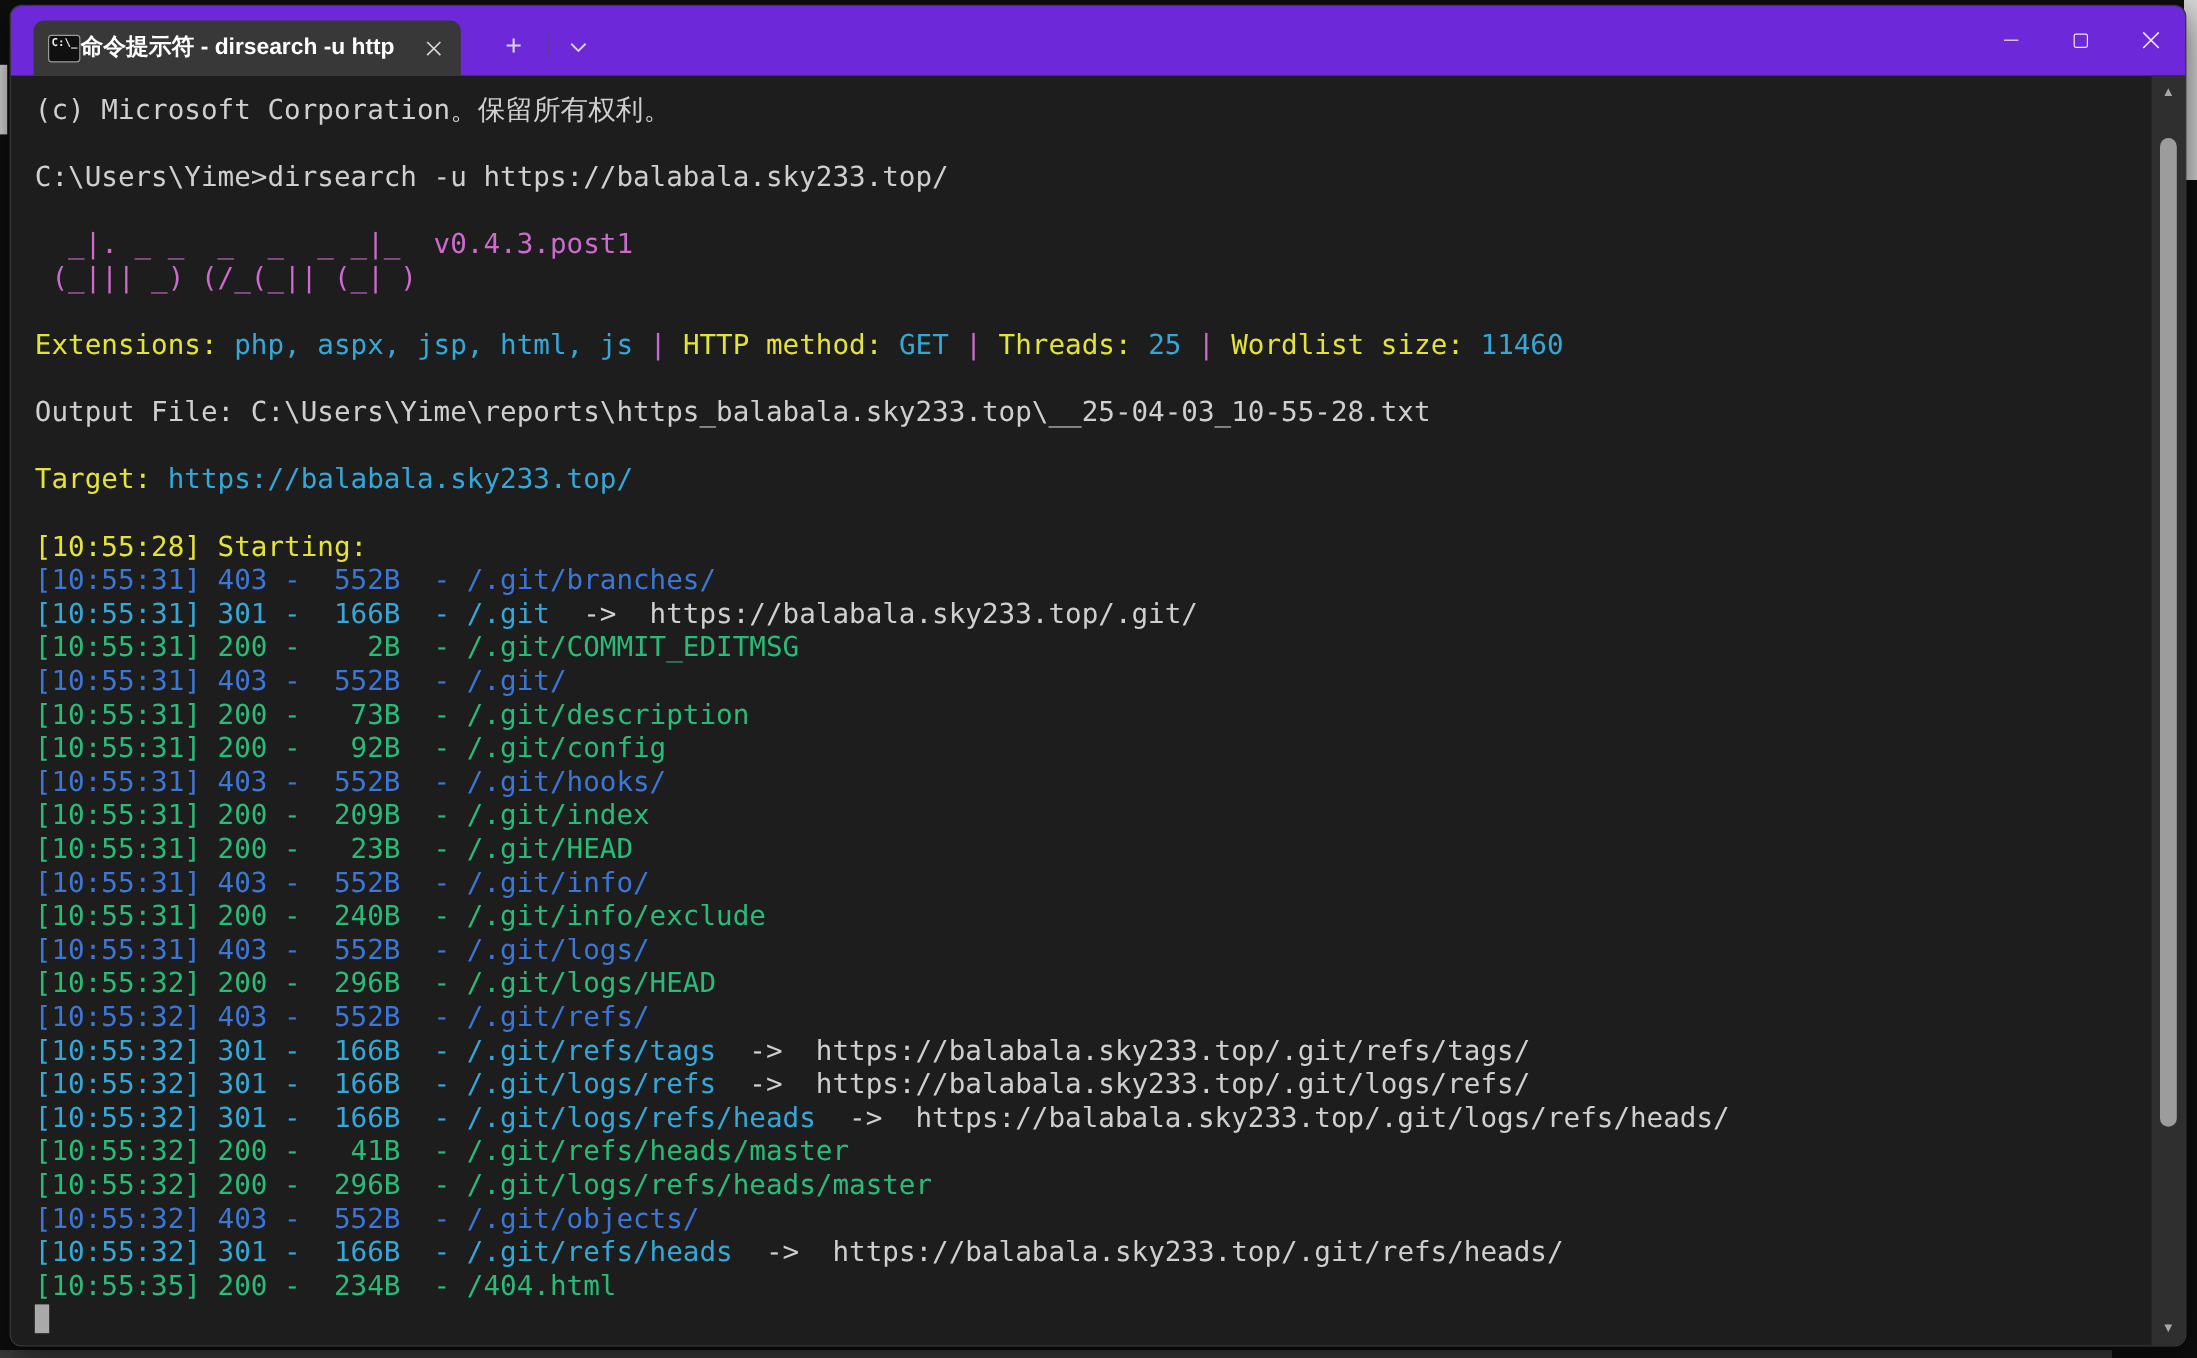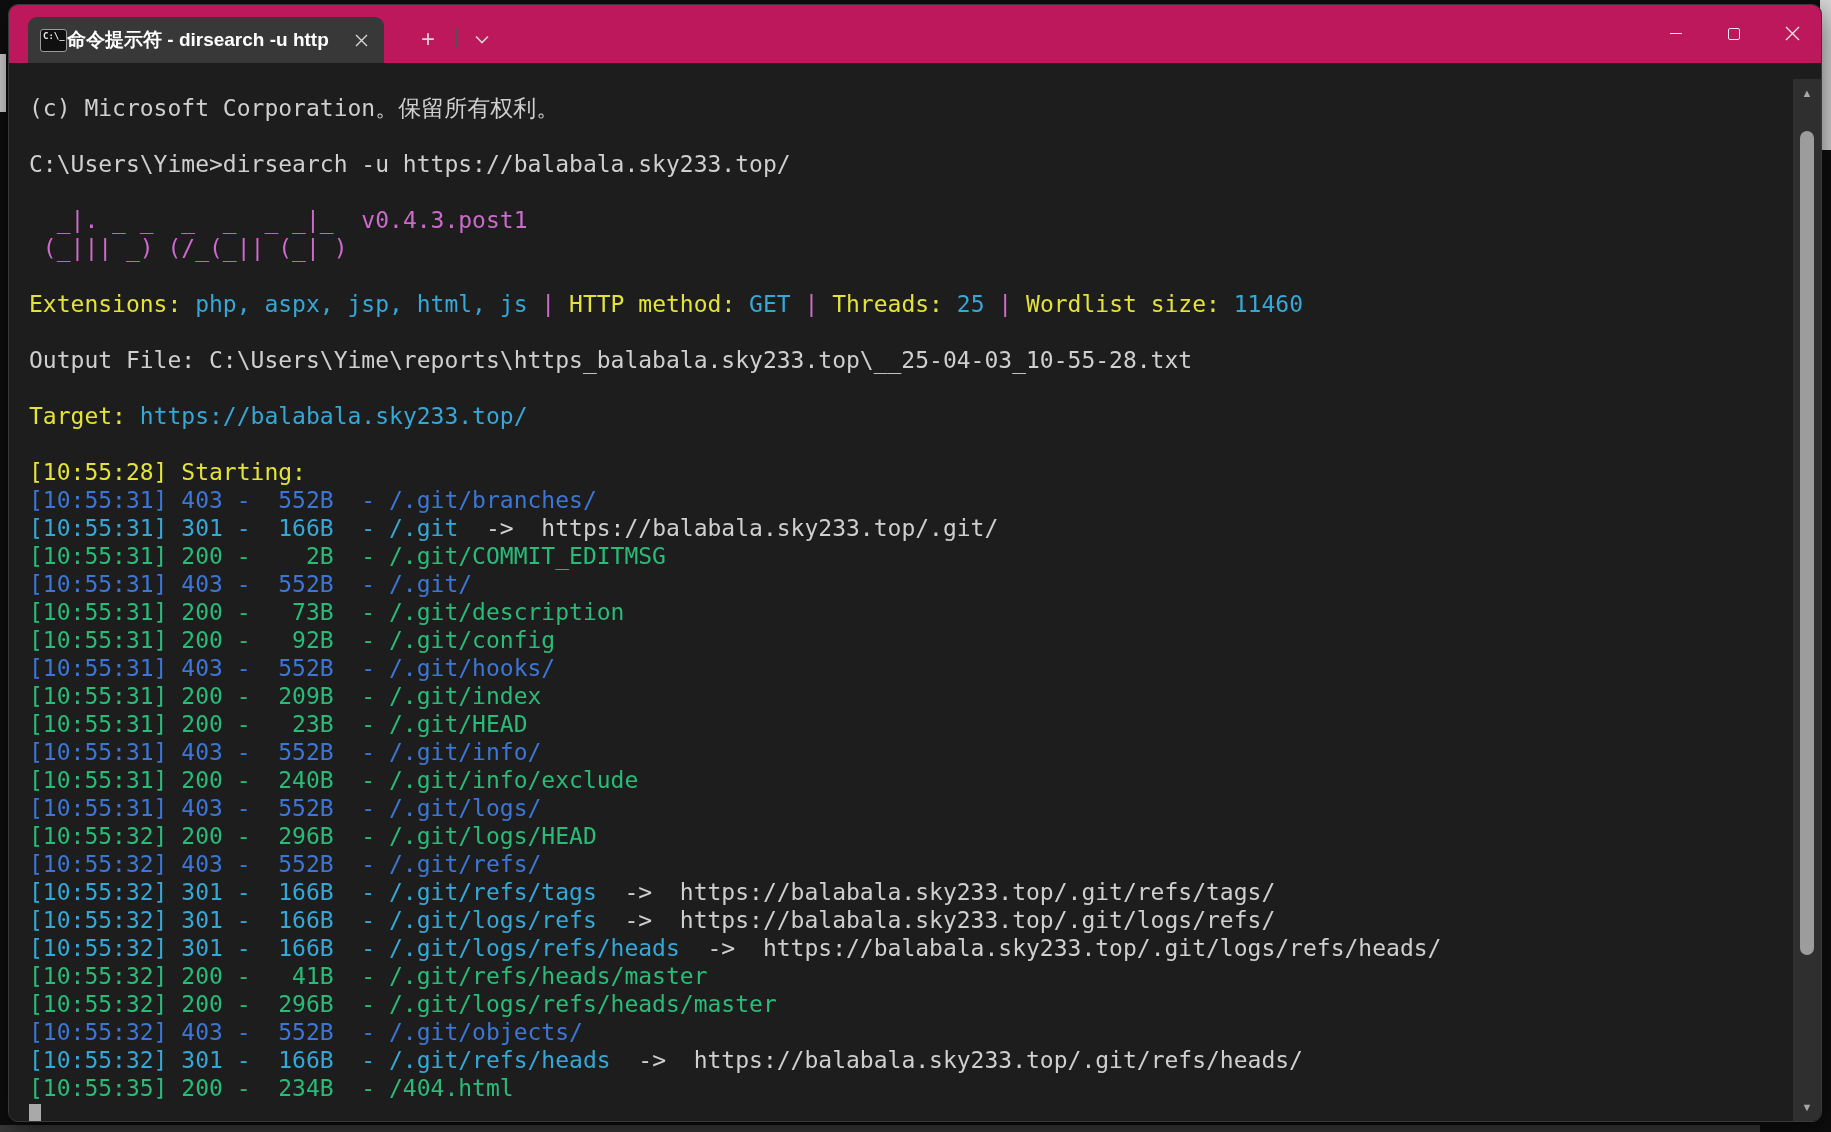--- a/index.html
+++ b/index.html
@@ -15,21 +15,21 @@
   .bg-bottom    { position:absolute; left:0; bottom:0; width:1760px; height:7px; background:#3c3c3c; }
 
   .window {
     position:absolute; left:8px; top:4px; width:1814px; height:1118px;
     background:#1d1d1d; border-radius:10px; border:1px solid #3a3a3a;
     overflow:hidden; display:flex; flex-direction:column;
     box-shadow:0 8px 30px rgba(0,0,0,.6);
   }
 
   
-  .titlebar { height:58px; background:#be185d; flex:none; position:relative; }
+  .titlebar { height:58px; background:#6d28d9; flex:none; position:relative; }
   .tab {
     position:absolute; left:19px; bottom:0; width:356px; height:46px;
     background:#383838; border-radius:9px 9px 0 0;
     display:flex; align-items:center; padding:0 8px 0 12px; cursor:default;
   }
   .tab-icon {
     width:27px; height:23px; flex:none; background:#101010;
     border:1px solid #9a9a9a; border-radius:3px;
     color:#e8e8e8; font:bold 9px/1 "DejaVu Sans Mono", monospace;
     display:flex; align-items:flex-start; padding:2px 0 0 2px;
@@ -48,21 +48,21 @@
     color:#d6d6d6; font-size:24px; font-weight:300; }
   .newtab-btn { left:402px; }
   .tabbar-sep { position:absolute; left:447px; bottom:15px; width:1px; height:20px; background:#505050; }
   .chevron-btn { left:456px; }
   .win-controls { position:absolute; right:0; top:0; height:57px; display:flex; }
   .win-btn { width:58px; height:57px; display:flex; align-items:center; justify-content:center; }
   .glyph-min { width:12px; height:1px; background:#ececec; }
   .glyph-max { width:12px; height:12px; border:1.4px solid #ececec; border-radius:2px; }
 
   
-  .term-wrap { flex:1; display:flex; background:#1d1d1d; min-height:0;margin-top:16px; }
+  .term-wrap { flex:1; display:flex; background:#1d1d1d; min-height:0; }
   .term {
     flex:1; padding:15px 0 0 20px; overflow:hidden;
     font:23px/28px "DejaVu Sans Mono", monospace;
     color:#cfcfcf; white-space:pre;
   }
   .row { height:28px; }
   .cursor { display:inline-block; width:12px; height:24px; background:#a9a9a9; vertical-align:-4px; }
 
   .scrollbar { width:28px; flex:none; background:#2f2f2f; position:relative; }
   .sb-arrow { position:absolute; left:0; width:100%; text-align:center; color:#a8a8a8; font-size:11px; line-height:14px; }

